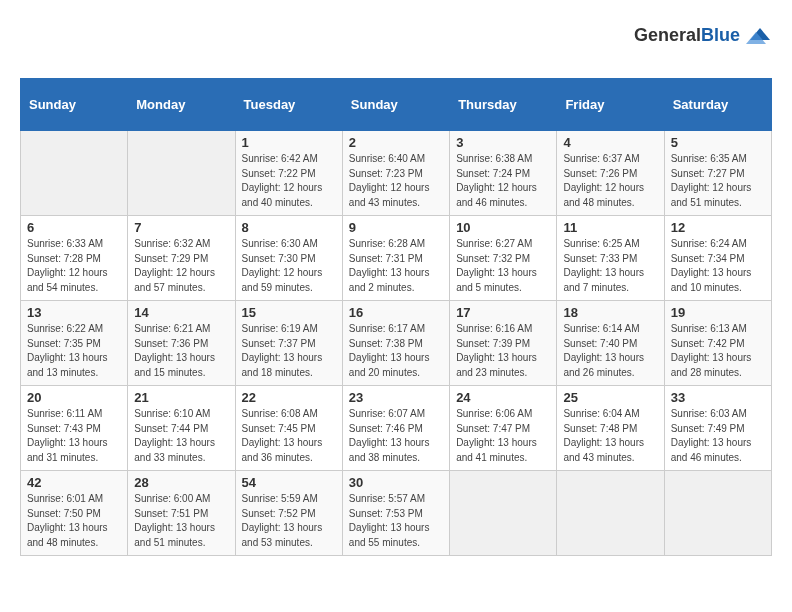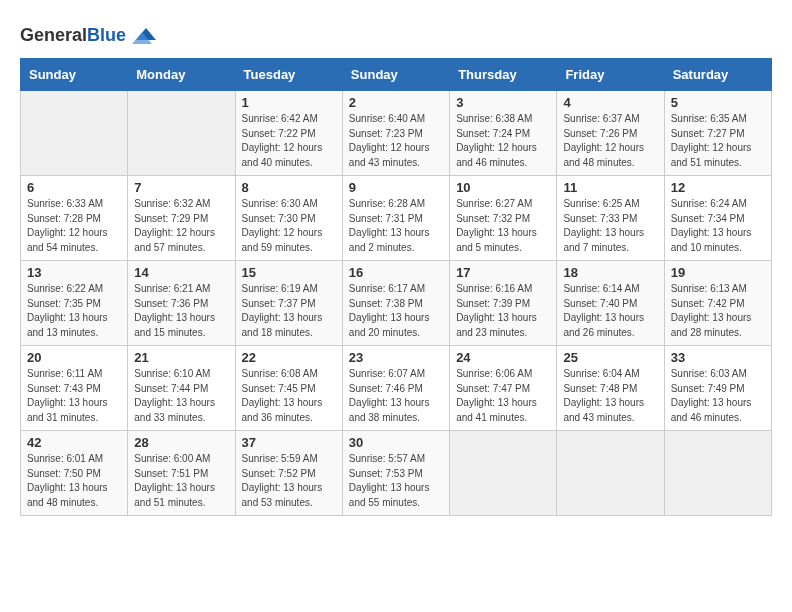--- a/index.html
+++ b/index.html
@@ -7,21 +7,22 @@
       font-family: Arial, sans-serif;
       background: #fff;
       width: 792px;
       min-height: 612px;
       padding: 20px;
     }
     .header {
       display: flex;
       justify-content: space-between;
       align-items: flex-end;
-      margin-bottom: 8px;
+      margin-bottom: 28px;
+      flex-direction: column;
     }
     .logo {
       display: flex;
       align-items: center;
     }
     .logo-icon {
       width: 30px;
       height: 30px;
       margin-left: 2px;
     }
@@ -39,21 +40,21 @@
     }
     table {
       width: 100%;
       border-collapse: collapse;
       table-layout: fixed;
     }
     thead th {
       background-color: #2a6db5;
       color: #fff;
       text-align: left;
-      padding: 8px 8px;
+      padding: 18px 8px;
       font-size: 13px;
       font-weight: bold;
       border: 1px solid #2a6db5;
     }
     tbody td {
       border: 1px solid #ccc;
       vertical-align: top;
       padding: 4px 6px;
       font-size: 10.5px;
       color: #333;
@@ -228,21 +229,21 @@
       <tr>
         <td>
           <span class="day-num">42</span>
           <div class="day-info">Sunrise: 6:01 AM<br>Sunset: 7:50 PM<br>Daylight: 13 hours and 48 minutes.</div>
         </td>
         <td>
           <span class="day-num">28</span>
           <div class="day-info">Sunrise: 6:00 AM<br>Sunset: 7:51 PM<br>Daylight: 13 hours and 51 minutes.</div>
         </td>
         <td>
-          <span class="day-num">37</span>
+          <span class="day-num">54</span>
           <div class="day-info">Sunrise: 5:59 AM<br>Sunset: 7:52 PM<br>Daylight: 13 hours and 53 minutes.</div>
         </td>
         <td>
           <span class="day-num">30</span>
           <div class="day-info">Sunrise: 5:57 AM<br>Sunset: 7:53 PM<br>Daylight: 13 hours and 55 minutes.</div>
         </td>
         <td class="empty"></td>
         <td class="empty"></td>
         <td class="empty"></td>
       </tr>

